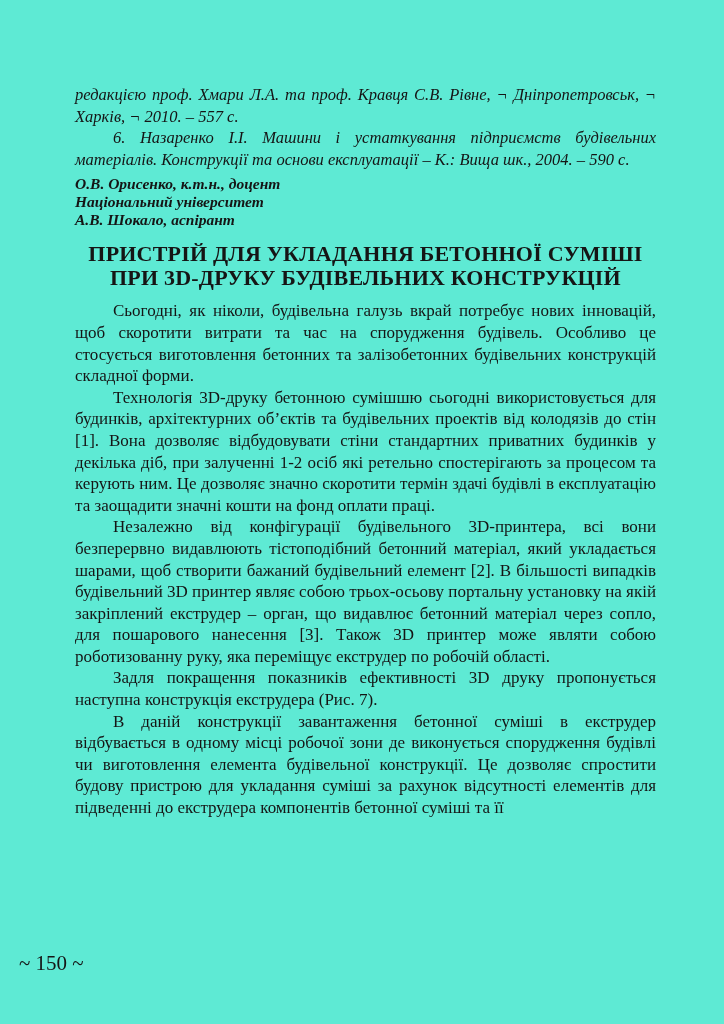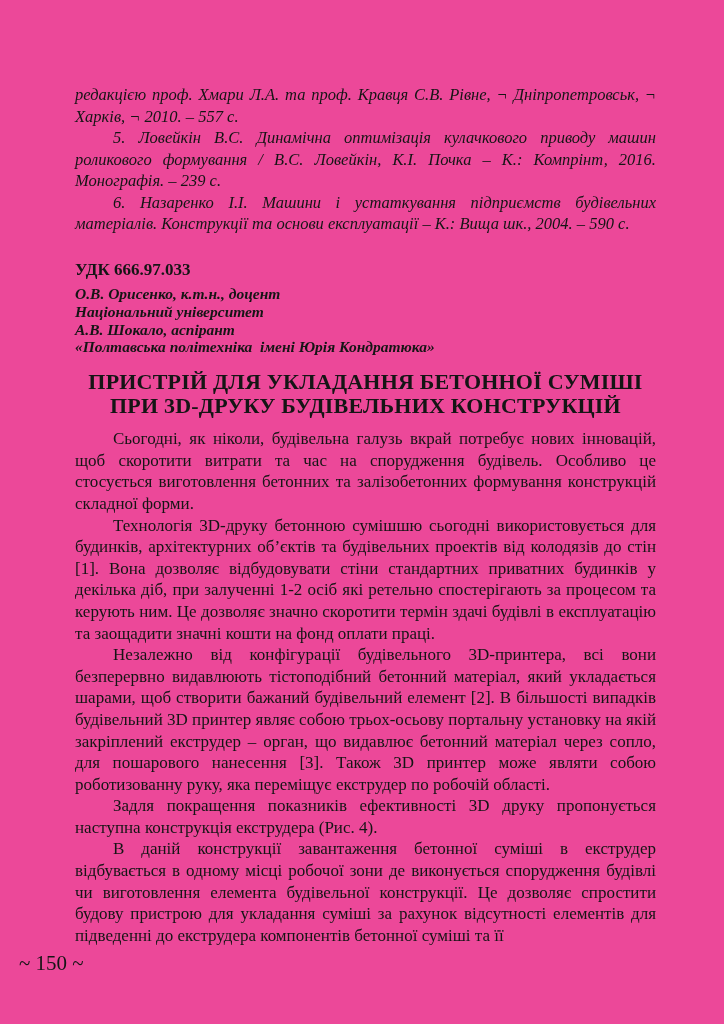--- a/index.html
+++ b/index.html
@@ -4,21 +4,21 @@
 <style>
   html, body {
     margin: 0;
     padding: 0;
     background: #ffffff;
   }
   .page {
     position: relative;
     width: 724px;
     height: 1024px;
-    background: #ec4899;
+    background: #5eead4;
     overflow: hidden;
     font-family: "Liberation Serif", "DejaVu Serif", serif;
     color: #151515;
   }
   .content {
     position: absolute;
     top: 84px;
     left: 75px;
     width: 581px;
   }
@@ -83,39 +83,36 @@
   }
 </style>
 </head>
 <body>
 
 <div class="page">
   <div class="content">
 
     <section class="references">
       <p class="cont">редакцією проф. Хмари Л.А. та проф. Кравця С.В. Рівне, ¬ Дніпропетровськ, ¬ Харків, ¬ 2010. – 557 с.</p>
-      <p>5. Ловейкін В.С. Динамічна оптимізація кулачкового приводу машин роликового формування / В.С. Ловейкін, К.І. Почка – К.: Компрінт, 2016. Монографія. – 239 с.</p>
       <p>6. Назаренко І.І. Машини і устаткування підприємств будівельних матеріалів. Конструкції та основи експлуатації – К.: Вища шк., 2004. – 590 с.</p>
     </section>
 
-    <p class="udc">УДК 666.97.033</p>
 
     <div class="authors">
       <p>О.В. Орисенко, к.т.н., доцент</p>
       <p>Національний університет</p>
       <p>А.В. Шокало, аспірант</p>
-      <p>«Полтавська політехніка  імені Юрія Кондратюка»</p>
     </div>
 
     <h1 class="title">ПРИСТРІЙ ДЛЯ УКЛАДАННЯ БЕТОННОЇ СУМІШІ ПРИ 3D-ДРУКУ БУДІВЕЛЬНИХ КОНСТРУКЦІЙ</h1>
 
     <section class="bodytext">
-      <p>Сьогодні, як ніколи, будівельна галузь вкрай потребує нових інновацій, щоб скоротити витрати та час на спорудження будівель. Особливо це стосується виготовлення бетонних та залізобетонних формування конструкцій складної форми.</p>
+      <p>Сьогодні, як ніколи, будівельна галузь вкрай потребує нових інновацій, щоб скоротити витрати та час на спорудження будівель. Особливо це стосується виготовлення бетонних та залізобетонних будівельних конструкцій складної форми.</p>
       <p>Технологія 3D-друку бетонною сумішшю сьогодні використовується для будинків, архітектурних об’єктів та будівельних проектів від колодязів до стін [1]. Вона дозволяє відбудовувати стіни стандартних приватних будинків у декілька діб, при залученні 1-2 осіб які ретельно спостерігають за процесом та керують ним. Це дозволяє значно скоротити термін здачі будівлі в експлуатацію та заощадити значні кошти на фонд оплати праці.</p>
       <p>Незалежно від конфігурації будівельного 3D-принтера, всі вони безперервно видавлюють тістоподібний бетонний матеріал, який укладається шарами, щоб створити бажаний будівельний елемент [2]. В більшості випадків будівельний 3D принтер являє собою трьох-осьову портальну установку на якій закріплений екструдер – орган, що видавлює бетонний матеріал через сопло, для пошарового нанесення [3]. Також 3D принтер може являти собою роботизованну руку, яка переміщує екструдер по робочій області.</p>
-      <p>Задля покращення показників ефективності 3D друку пропонується наступна конструкція екструдера (Рис. 4).</p>
+      <p>Задля покращення показників ефективності 3D друку пропонується наступна конструкція екструдера (Рис. 7).</p>
       <p>В даній конструкції завантаження бетонної суміші в екструдер відбувається в одному місці робочої зони де виконується спорудження будівлі чи виготовлення елемента будівельної конструкції. Це дозволяє спростити будову пристрою для укладання суміші за рахунок відсутності елементів для підведенні до екструдера компонентів бетонної суміші та її</p>
     </section>
 
   </div>
 
   <div class="footer">~ 150 ~</div>
 </div>
 
 </body></html>

